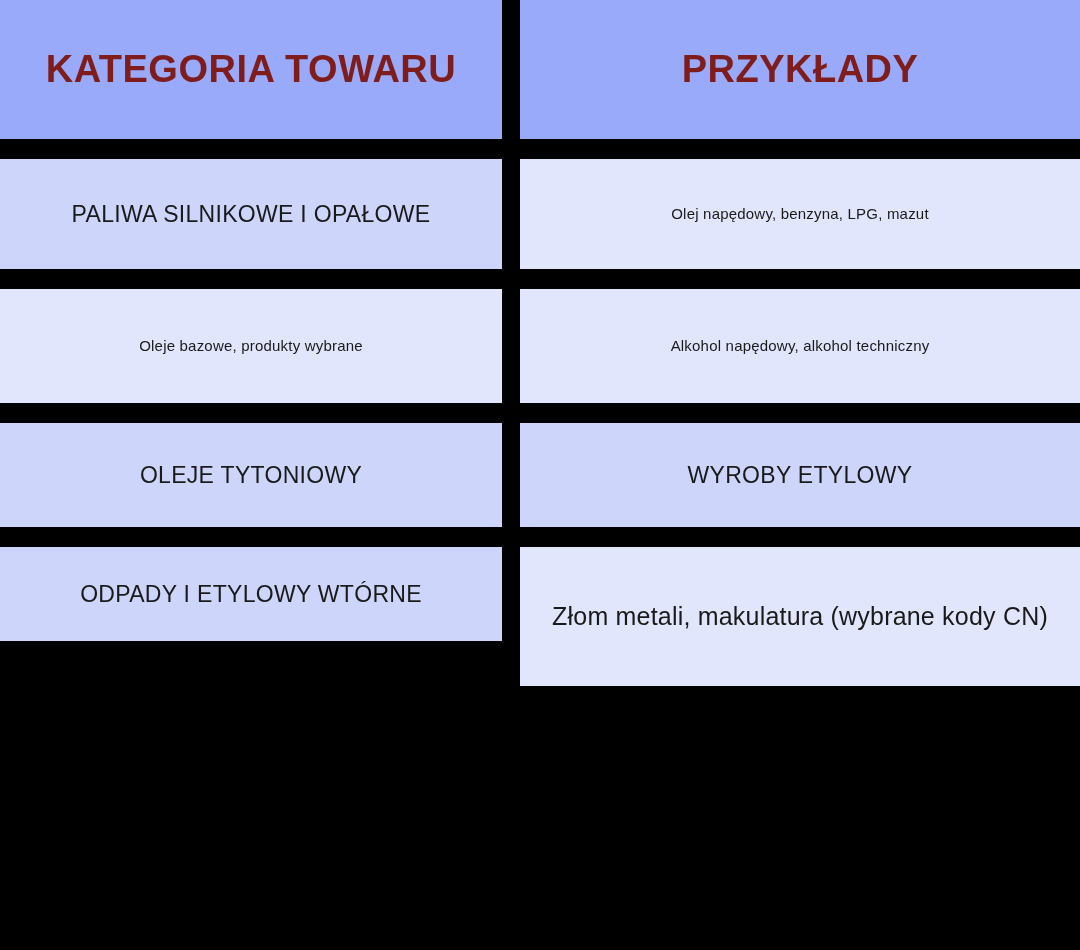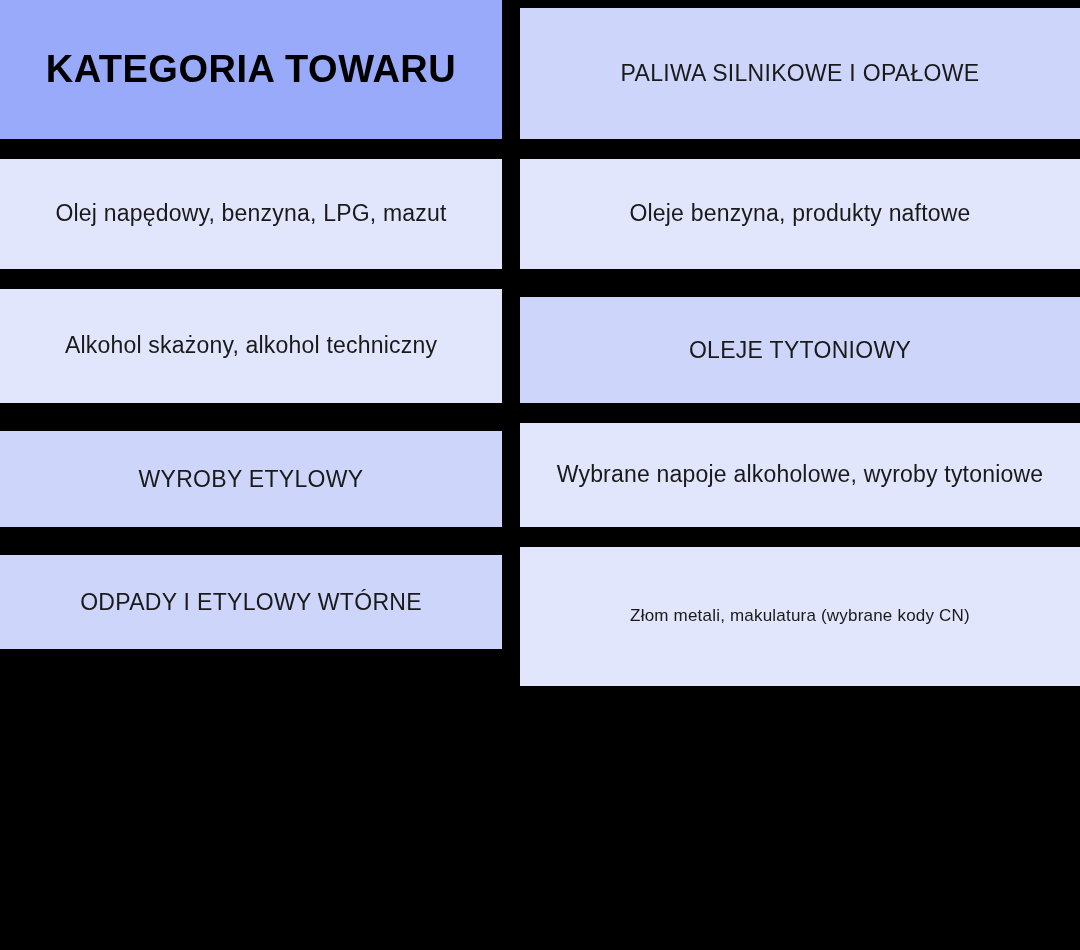--- a/index.html
+++ b/index.html
@@ -24,90 +24,89 @@
     background: #000000;
   }
   .cell {
     display: flex;
     align-items: center;
     justify-content: center;
     text-align: center;
   }
   .header-cell {
     background: #99AAFA;
-    color: #000000;
+    color: #7f1d1d;
     font-size: 38px;
     font-weight: 800;
     letter-spacing: 0.5px;
   }
   .category-cell {
     background: #CDD5FA;
     color: #1a1a1a;
     font-size: 23px;
     font-weight: 400;
     letter-spacing: 0.3px;
     padding: 0 24px;
-    margin-top: 8px;
   }
   .examples-cell {
     background: #E2E6FC;
     color: #1a1a1a;
-    font-size: 23px;
+    font-size: 15px;
     font-weight: 400;
     letter-spacing: 0.2px;
     line-height: 1.45;
     padding: 0 28px;
   }
   
   .category-cell.short-bottom {
     align-self: start;
     height: 94px;
     width: 100%;
     box-sizing: border-box;
   }
   .examples-cell.snug {
     padding: 0 6px;
     white-space: nowrap;
-    font-size: 17px;
+    font-size: 25px;
     align-items: center;
   }
 </style>
 </head>
 <body>
 
 <div class="table-grid">
 
   <div class="cell header-cell">
     <span>KATEGORIA TOWARU</span>
   </div>
+  <div class="cell header-cell">
+    <span>PRZYKŁADY</span>
+  </div>
 
   <div class="cell category-cell">
     <span>PALIWA SILNIKOWE I OPAŁOWE</span>
   </div>
   <div class="cell examples-cell">
     <span>Olej napędowy, benzyna, LPG, mazut</span>
   </div>
 
   <div class="cell examples-cell">
-    <span>Oleje benzyna, produkty naftowe</span>
+    <span>Oleje bazowe, produkty wybrane</span>
   </div>
 
   <div class="cell examples-cell">
-    <span>Alkohol skażony, alkohol techniczny</span>
+    <span>Alkohol napędowy, alkohol techniczny</span>
   </div>
 
   <div class="cell category-cell">
     <span>OLEJE TYTONIOWY</span>
   </div>
 
   <div class="cell category-cell">
     <span>WYROBY ETYLOWY</span>
-  </div>
-  <div class="cell examples-cell">
-    <span>Wybrane napoje alkoholowe, wyroby tytoniowe</span>
   </div>
 
   <div class="cell category-cell short-bottom">
     <span>ODPADY I ETYLOWY WTÓRNE</span>
   </div>
   <div class="cell examples-cell snug">
     <span>Złom metali, makulatura (wybrane kody CN)</span>
   </div>
 
 </div>

